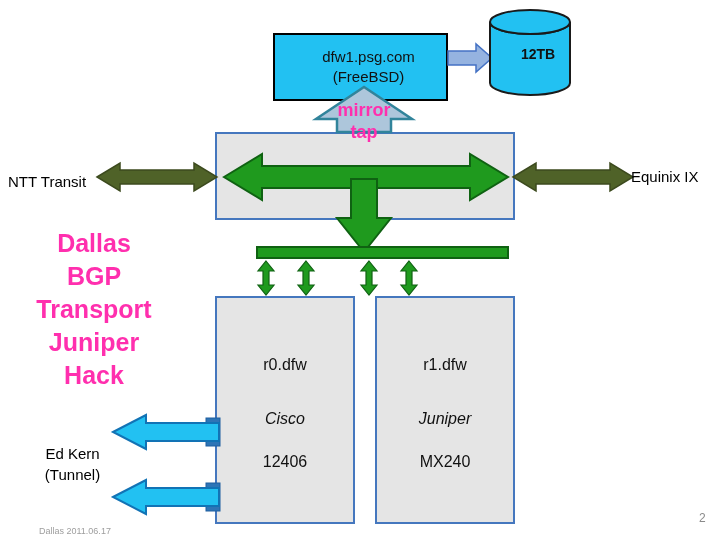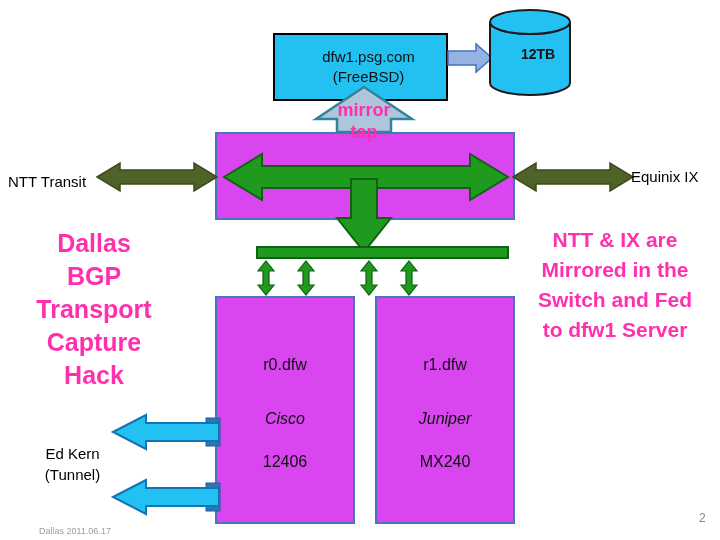--- a/index.html
+++ b/index.html
@@ -1,21 +1,21 @@
 <!DOCTYPE html>
 <html><head>
 <meta charset="utf-8">
 <style>
   * { margin:0; padding:0; box-sizing:border-box; }
   body { font-family:"Liberation Sans", sans-serif; background:#ffffff; }
   .slide { position:relative; width:720px; height:540px; background:#ffffff; overflow:hidden; }
   .abs { position:absolute; }
   .pre { white-space:pre-line; }
 
-  .node { background:#d946ef; border:2px solid #4577BE; }
+  .node { background:#e5e5e5; border:2px solid #4577BE; }
   .switch-box { left:215px; top:132px; width:300px; height:88px; }
 
   .router { width:140px; height:228px; top:296px; display:flex; flex-direction:column;
             align-items:center; padding-top:58px; font-size:16px; color:#111; }
   .router .name { margin-bottom:36px; }
   .router .vendor { margin-bottom:25px;font-style:italic; }
   #r0 { left:215px; } #r1 { left:375px; }
 
   .server-box { left:273px; top:33px; width:175px; height:68px; background:#22C1F2;
                 border:2px solid #000; display:flex; align-items:center; justify-content:center;
@@ -101,25 +101,21 @@
   <div class="abs storage-label">12TB</div>
   <div class="abs magenta pre mirror-label">mirror
 tap</div>
 
   <div class="abs io-label" style="left:8px; top:173px;">NTT Transit</div>
   <div class="abs io-label" style="left:631px; top:168px;">Equinix IX</div>
 
   <div class="abs magenta pre title-left">Dallas
 BGP
 Transport
-Capture
+Juniper
 Hack</div>
-  <div class="abs magenta pre note-right">NTT &amp; IX are
-Mirrored in the
-Switch and Fed
-to dfw1 Server</div>
 
   <div class="abs io-label pre tunnel-label" style="left:25px; top:403px;">Ed Kern
 (Tunnel)</div>
 
   <div class="abs footer">Dallas 2011.06.17</div>
   <div class="abs pagenum">2</div>
 </div>
 
 </body></html>

